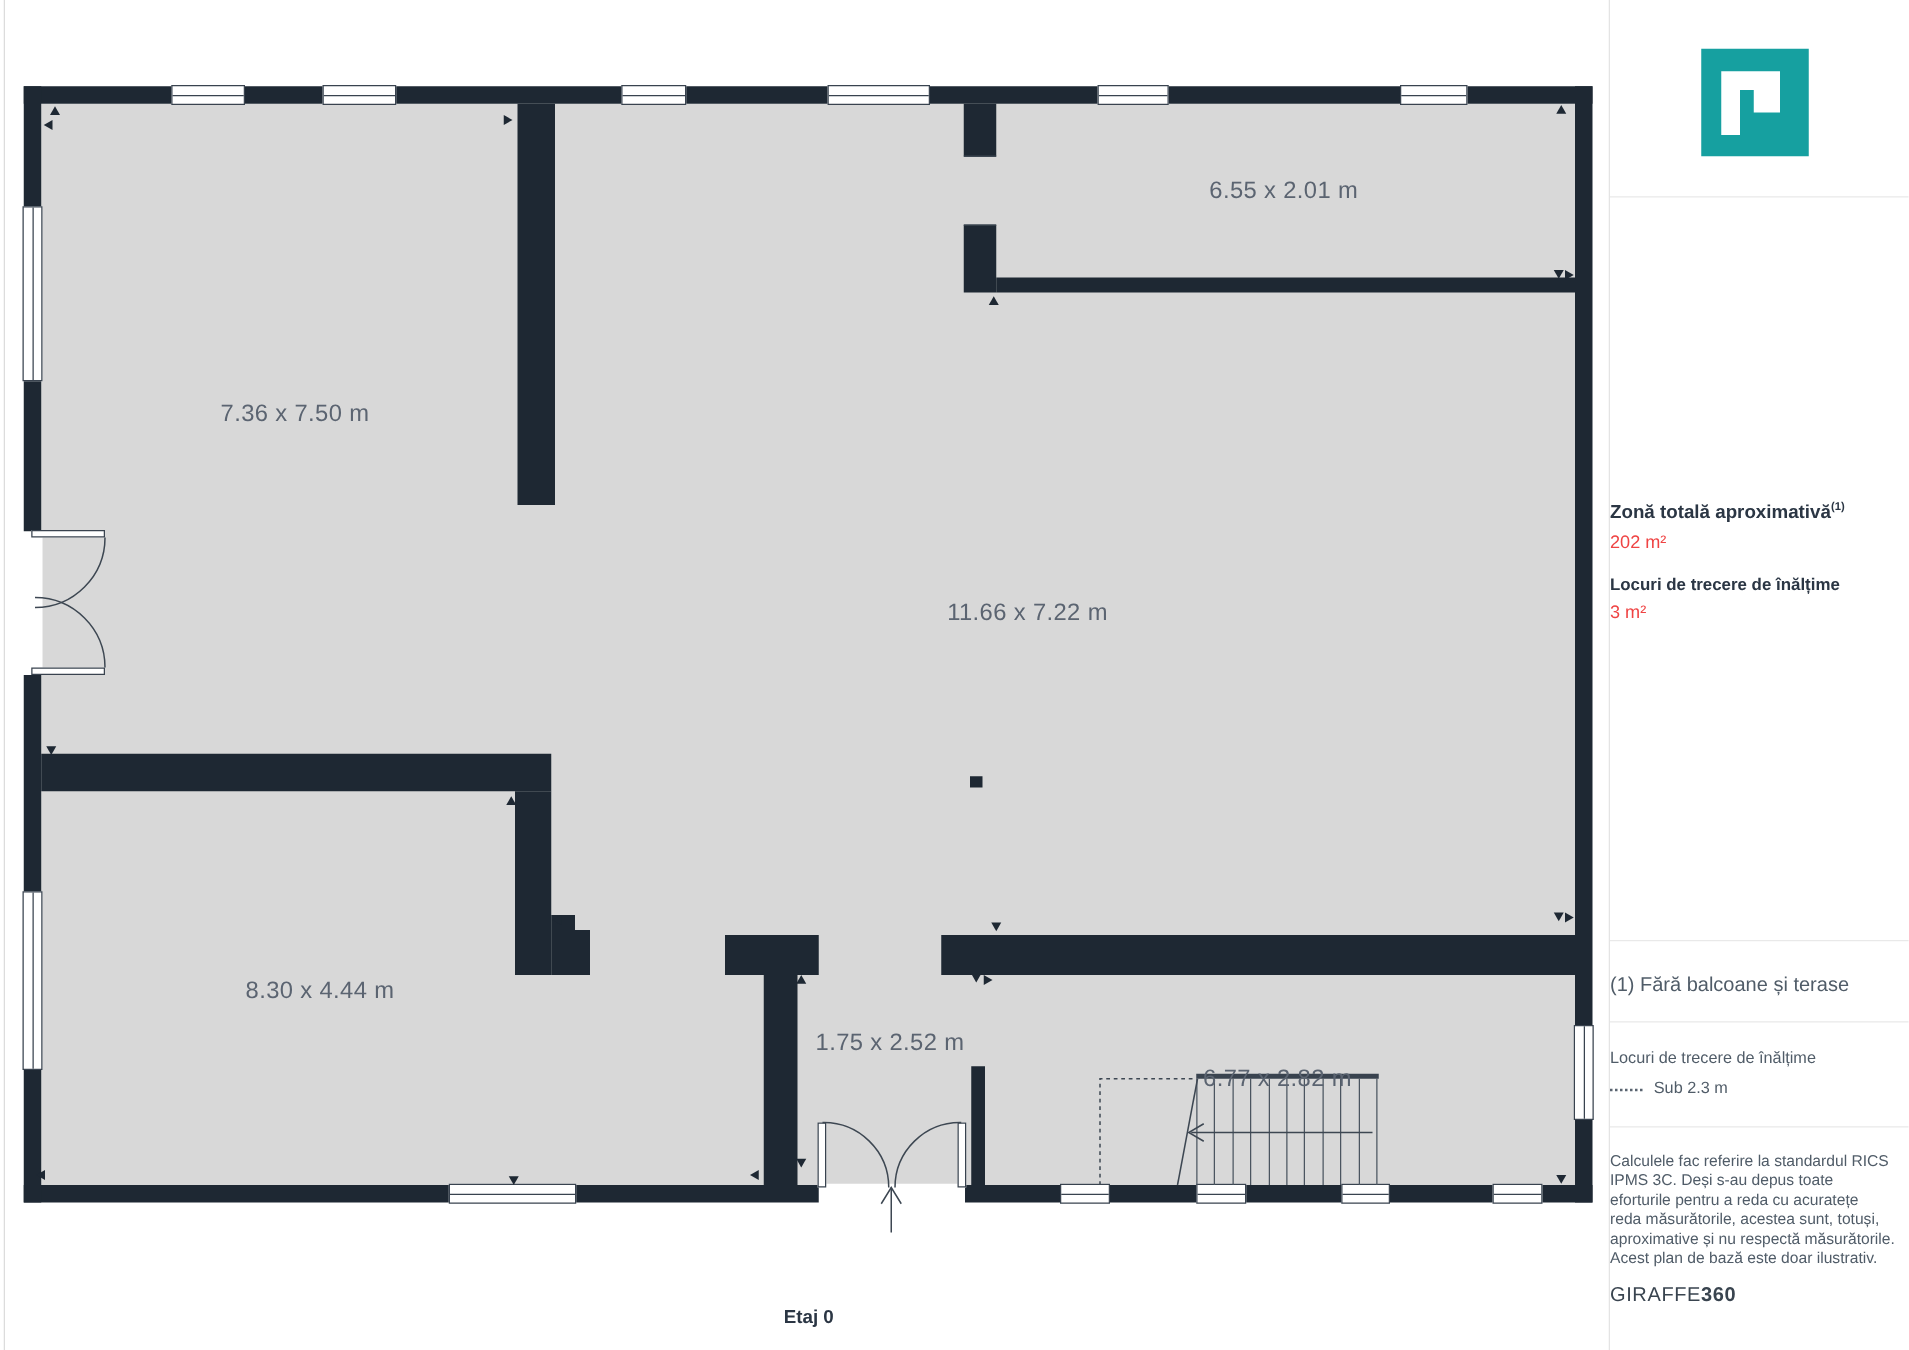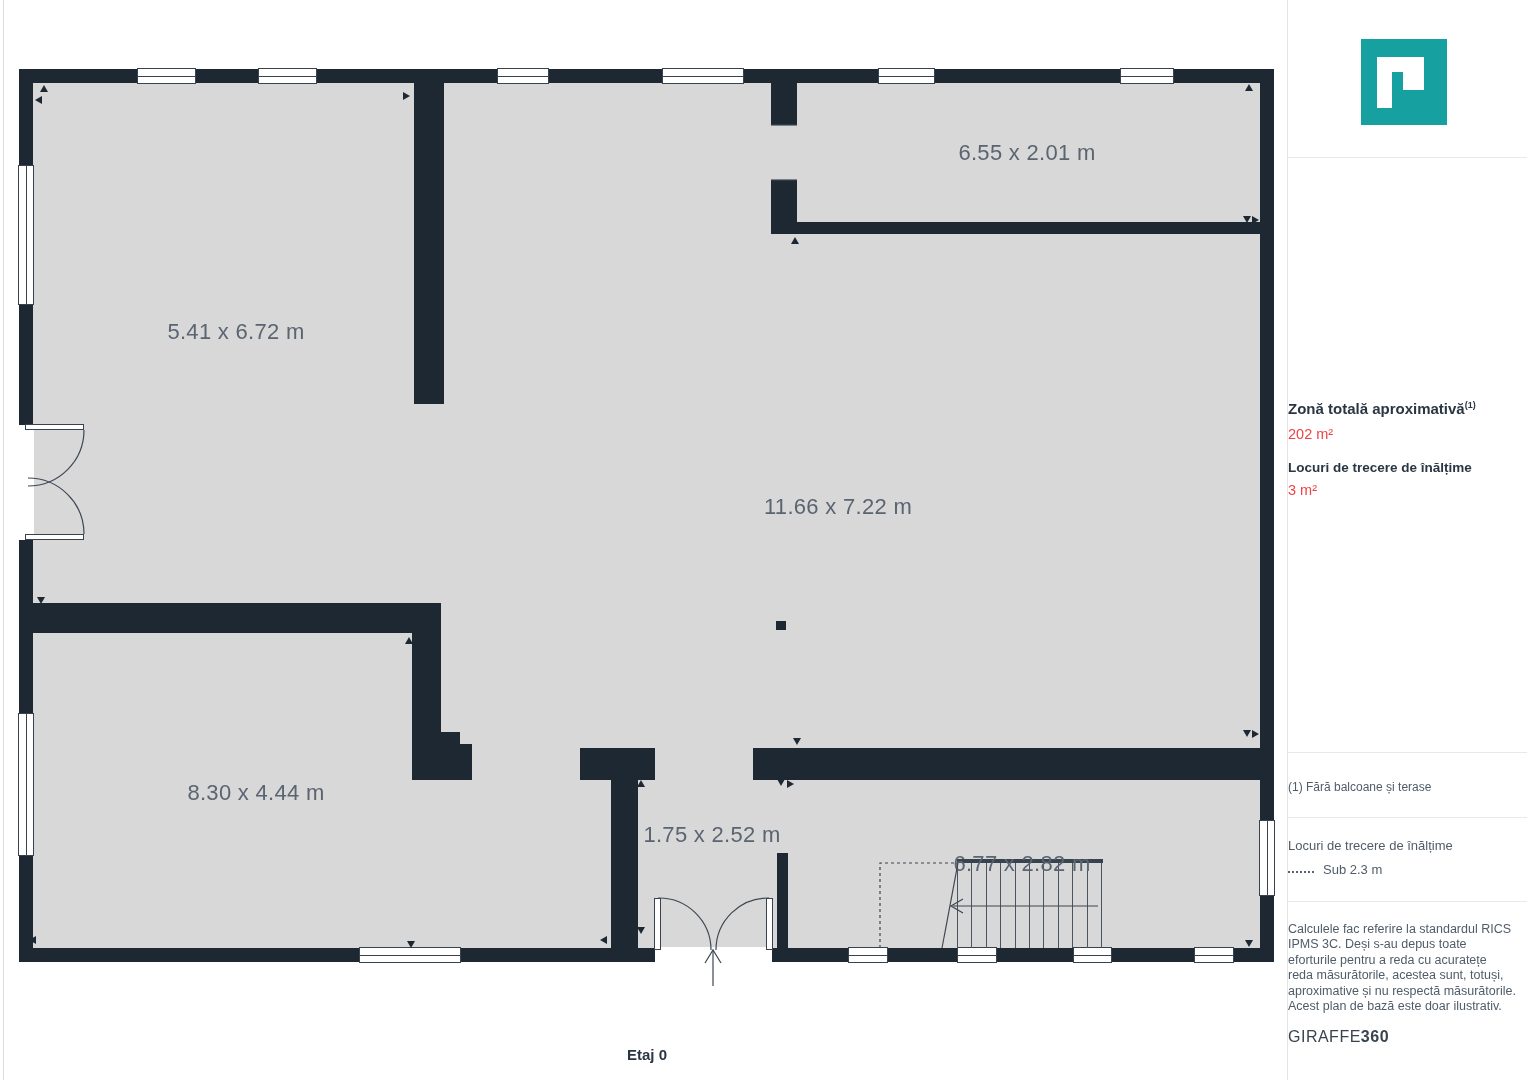--- a/index.html
+++ b/index.html
@@ -25,41 +25,41 @@
   #plan-svg{position:absolute;left:0;top:0;pointer-events:none}
   #plan-svg path{stroke:var(--line);stroke-width:1.2;fill:none}
   .wall{position:absolute;background:var(--wall)}
   .win{position:absolute;background:#fff;border:1px solid #39434f}
   .win-h{background-image:linear-gradient(#39434f,#39434f);background-repeat:no-repeat;background-size:100% 1px;background-position:center}
   .win-v{background-image:linear-gradient(#39434f,#39434f);background-repeat:no-repeat;background-size:1px 100%;background-position:center}
   .gap{position:absolute;background:#fff}
   .leaf{position:absolute;background:#fff;border:1px solid #39434f}
   .tread{position:absolute;width:1px;background:#4b5560}
   .stairbar{position:absolute;background:#39434f}
-  .rlabel{position:absolute;transform:translate(-50%,-50%);font-size:22px;color:var(--label);white-space:nowrap;letter-spacing:.3px}
+  .rlabel{position:absolute;transform:translate(-50%,-50%);font-size:19px;color:var(--label);white-space:nowrap;letter-spacing:.3px}
   .marker{position:absolute;width:0;height:0}
   .m-up{border-left:4px solid transparent;border-right:4px solid transparent;border-bottom:7px solid var(--wall)}
   .m-down{border-left:4px solid transparent;border-right:4px solid transparent;border-top:7px solid var(--wall)}
   .m-left{border-top:4px solid transparent;border-bottom:4px solid transparent;border-right:7px solid var(--wall)}
   .m-right{border-top:4px solid transparent;border-bottom:4px solid transparent;border-left:7px solid var(--wall)}
   .floor-title{position:absolute;left:647px;top:1054px;transform:translate(-50%,-50%);
     font-size:15px;font-weight:bold;color:var(--heading)}
 
   
   .sidebar{position:absolute;left:1287px;top:0;width:240px;height:1080px;background:#fff;border-left:1px solid #e4e4e4}
   .logo{position:absolute;left:73px;top:39px;width:86px;height:86px;background:var(--teal)}
   .sb-div{position:absolute;left:0;width:100%;height:1px;background:var(--divider)}
   .d1{top:157px}.d2{top:752px}.d3{top:817px}.d4{top:901px}
   .sb-text{position:absolute;left:0;width:100%;text-align:left}
   .sb-h{font-weight:bold;color:var(--heading);font-size:15px}
   .sb-h sup{font-size:9px}
   .sb-val{color:#ef4444;font-size:14.5px}
   .t-total{top:400px}.t-totalval{top:426px}
   .t-low{top:460px;font-size:13.5px}.t-lowval{top:482px}
-  .t-footnote{top:780px;font-size:12px;color:var(--muted)}
+  .t-footnote{top:780px;font-size:16px;color:var(--muted)}
   .t-legendtitle{top:838px;font-size:13px;color:var(--muted)}
   .t-legendrow{top:862px;font-size:13px;color:var(--muted)}
   .dash-sample{display:inline-block;width:26px;height:5px;border-bottom:2px dotted #5a6470;margin-right:9px;vertical-align:middle}
   .t-disclaimer{top:922px;font-size:12.5px;line-height:15.4px;color:var(--muted)}
   .t-brand{top:1028px;font-size:16px;color:#39444f;letter-spacing:.5px}
   .t-brand .bold{font-weight:bold}
 </style>
 </head>
 <body>
 
@@ -132,23 +132,23 @@
         <div class="marker m-right" style="left: 1252px; top: 730px;"></div>
         <div class="marker m-up" style="left: 637px; top: 780px;"></div>
         <div class="marker m-down" style="left: 793px; top: 738px;"></div>
         <div class="marker m-down" style="left: 777px; top: 779px;"></div>
         <div class="marker m-right" style="left: 787px; top: 780px;"></div>
         <div class="marker m-left" style="left: 600px; top: 936px;"></div>
         <div class="marker m-down" style="left: 637px; top: 927px;"></div>
         <div class="marker m-left" style="left: 29px; top: 936px;"></div>
         <div class="marker m-down" style="left: 407px; top: 941px;"></div>
         <div class="marker m-down" style="left: 1245px; top: 940px;"></div>
-        <div class="rlabel" style="left: 236px; top: 332px;">5.41 x 6.72 m</div>
+        <div class="rlabel" style="left: 236px; top: 332px;">7.36 x 7.50 m</div>
         <div class="rlabel" style="left: 1027px; top: 153px;">6.55 x 2.01 m</div>
-        <div class="rlabel" style="left: 822px; top: 507px; margin-left: 16px;">11.66 x 7.22 m</div>
+        <div class="rlabel" style="left: 822px; top: 491px;">11.66 x 7.22 m</div>
         <div class="rlabel" style="left: 256px; top: 793px;">8.30 x 4.44 m</div>
         <div class="rlabel" style="left: 712px; top: 835px;">1.75 x 2.52 m</div>
         <div class="rlabel" style="left: 1022px; top: 864px;">6.77 x 2.82 m</div>
       </div>
     <svg id="plan-svg" width="1287" height="1080">
         <path d="M84,430 A56,56 0 0 1 28,486"></path>
         <path d="M84,534 A56,56 0 0 0 28,478"></path>
         <path d="M658,898 A52,52 0 0 1 711,950"></path>
         <path d="M769,898 A52,52 0 0 0 716,950"></path>
         <path d="M705,963 L713,950 L721,963"></path>

